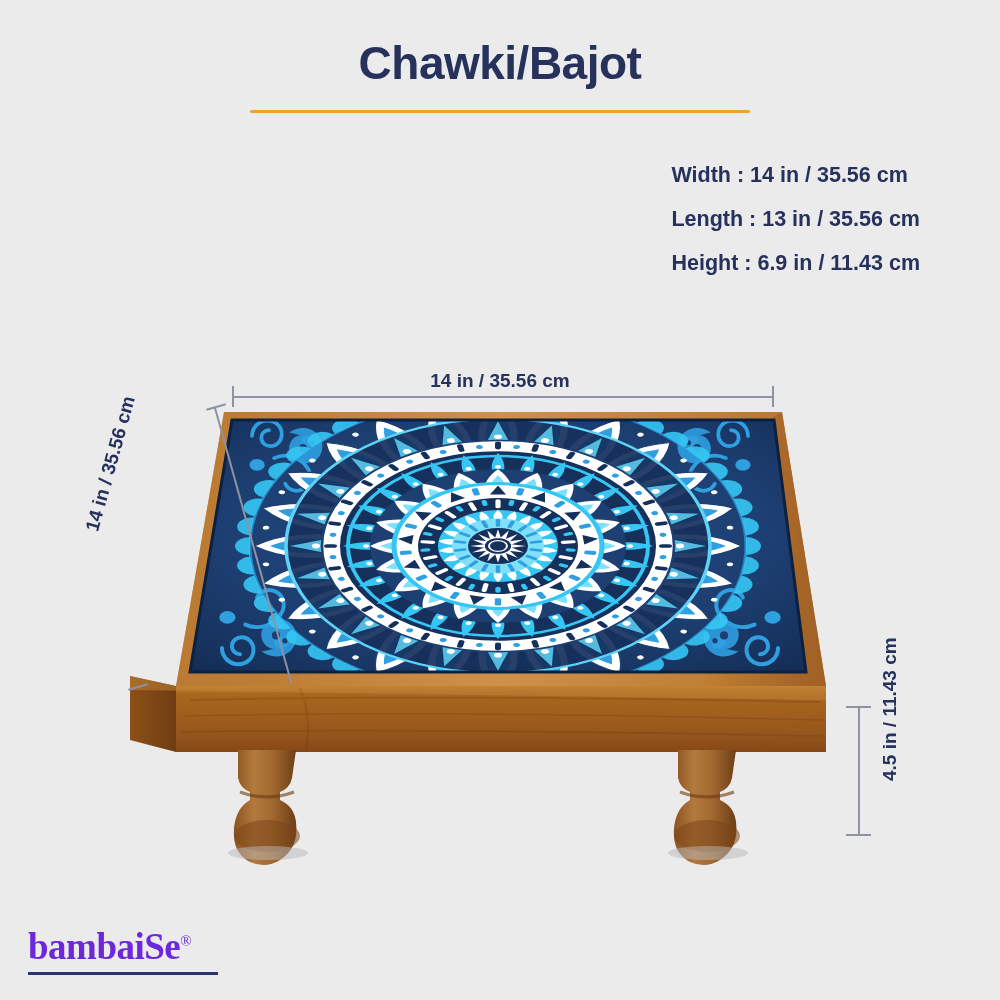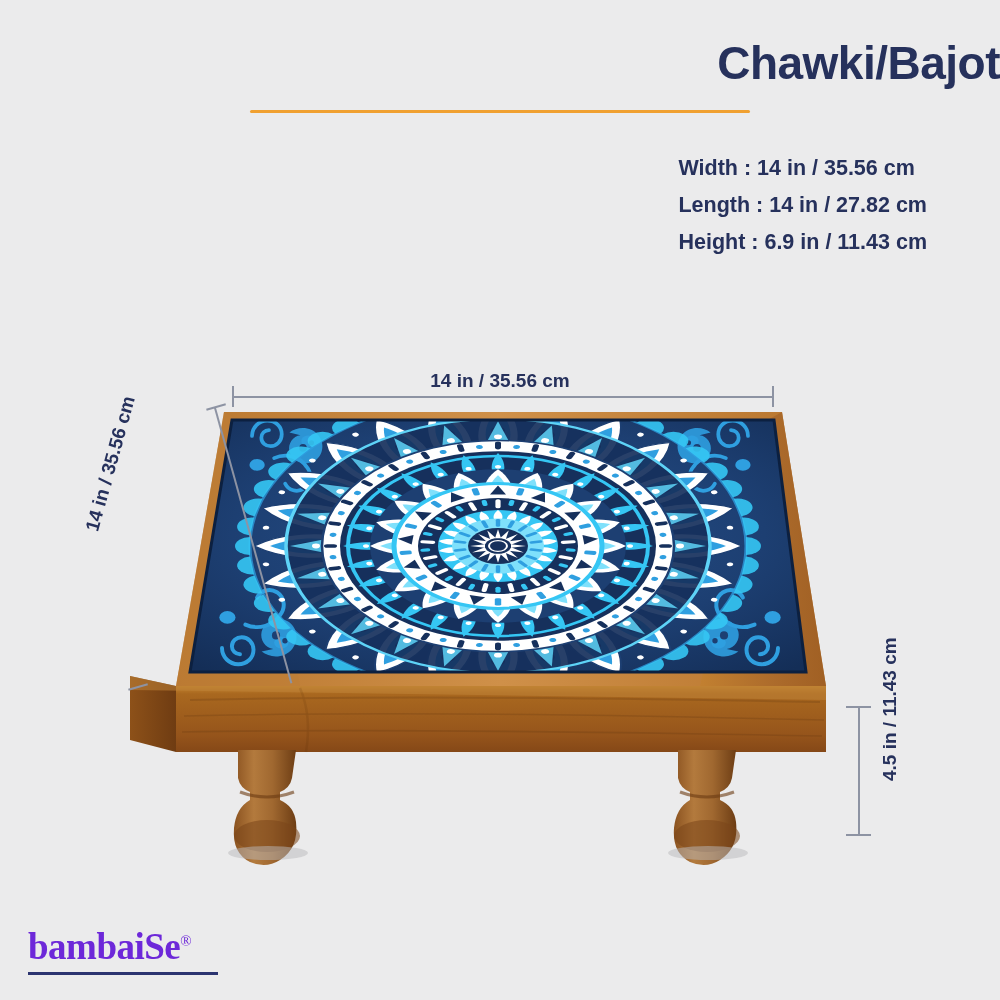--- a/index.html
+++ b/index.html
@@ -6,35 +6,35 @@
   body{
     width:1000px;height:1000px;overflow:hidden;position:relative;
     background:#ebebec;
     font-family:"Liberation Sans",sans-serif;
     -webkit-font-smoothing:antialiased;
   }
   #stage{position:absolute;inset:0;width:1000px;height:1000px;}
 
   
   .title{
-    position:absolute;left:0;top:36px;width:1000px;text-align:right;
+    position:absolute;left:0;top:36px;width:1000px;text-align:center;
     font-size:46px;font-weight:bold;color:#26315c;letter-spacing:-0.5px;
   }
   .rule{
     position:absolute;left:250px;top:110px;width:500px;height:3px;
     background:#f0a030;border-radius:2px;
   }
 
   
   .specs{
     position:absolute;right:65px;top:146px;text-align:left;
     color:#26315c;font-size:21.5px;font-weight:bold;line-height:29px;
     white-space:nowrap;
   }
-  .specs div{margin:8px;}
+  .specs div{margin:15px;}
 
   
   .dimline{position:absolute;background:#8d93a3;}
   .cap{position:absolute;background:#8d93a3;}
 
   .dimlabel{
     position:absolute;color:#26315c;font-size:19px;font-weight:bold;
     white-space:nowrap;
   }
 
@@ -95,21 +95,21 @@
 </head>
 <body>
 
 <div id="stage">
 
   <div class="title">Chawki/Bajot</div>
   <div class="rule"></div>
 
   <div class="specs">
     <div>Width : 14 in / 35.56 cm</div>
-    <div>Length : 14 in / 27.82 cm</div>
+    <div>Length : 13 in / 35.56 cm</div>
     <div>Height : 6.9 in / 11.43 cm</div>
   </div>
 
   <svg id="table" viewBox="0 0 1000 1000">
     <defs>
 
       <linearGradient id="woodTopL" x1="0" y1="0" x2="1" y2="0">
         <stop offset="0" stop-color="#b9772f"></stop>
         <stop offset="0.5" stop-color="#cf9049"></stop>
         <stop offset="1" stop-color="#b8752d"></stop>

